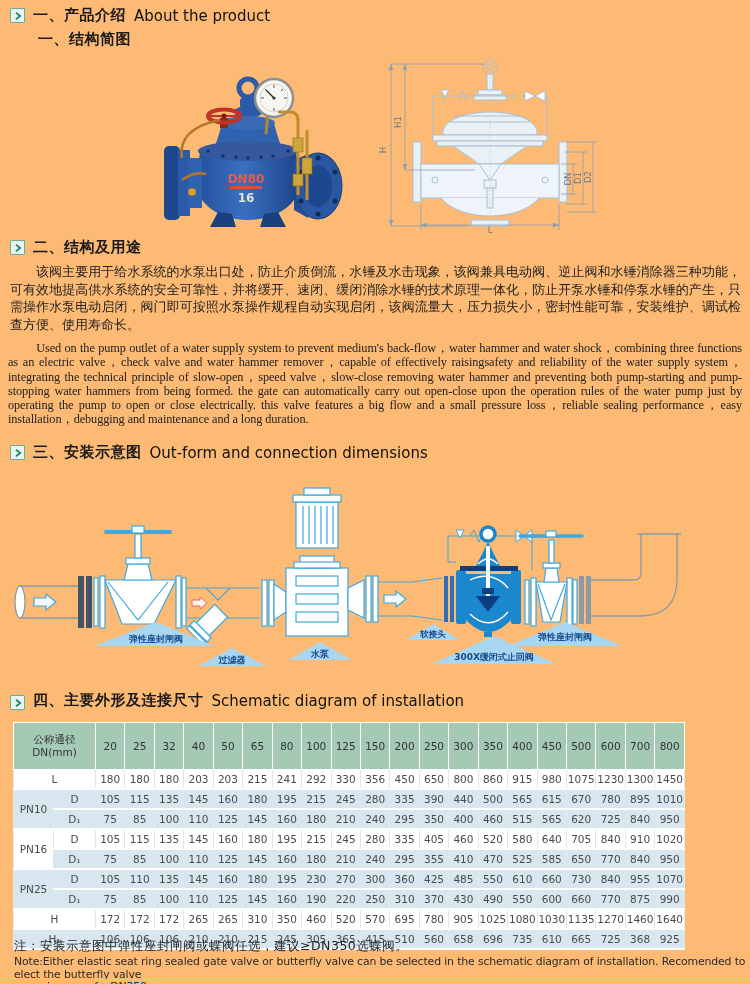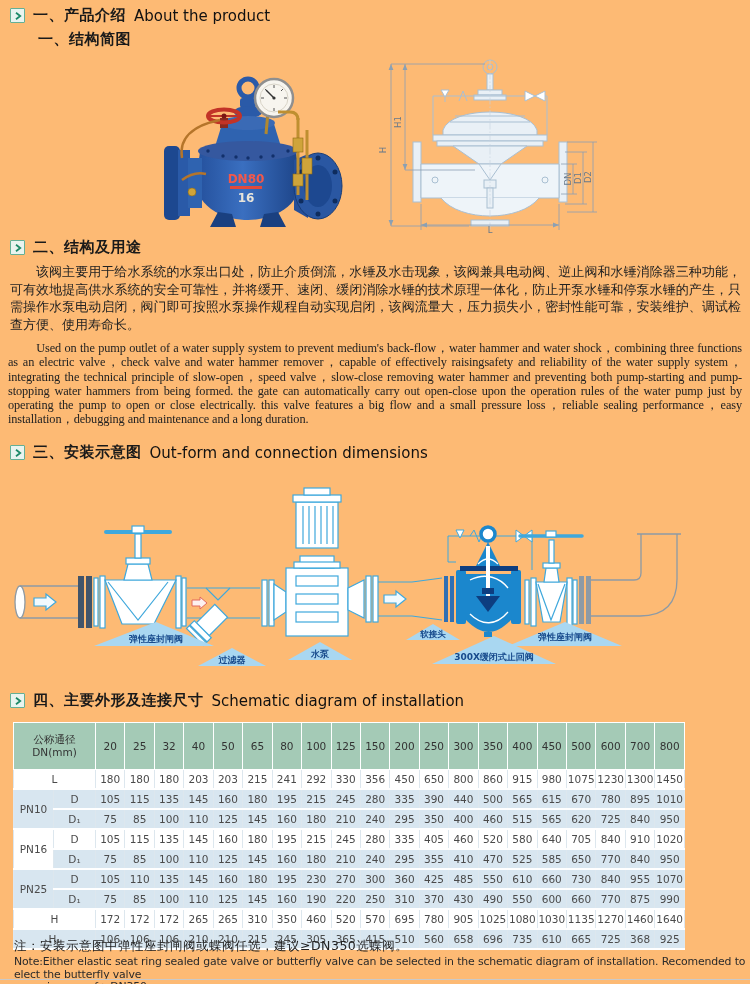--- a/index.html
+++ b/index.html
@@ -338,21 +338,21 @@
       <text x="312" y="181">水泵</text>
       <polygon points="398,164 452,164 425,148" fill="#a9d7f1"></polygon>
       <text x="425" y="161" font-size="8.5">软接头</text>
       <polygon points="424,188 548,188 486,160" fill="#a9d7f1"></polygon>
       <text x="486" y="184">300X缓闭式止回阀</text>
       <polygon points="500,170 614,170 557,146" fill="#a9d7f1"></polygon>
       <text x="557" y="164">弹性座封闸阀</text>
     </g>
   </svg>
 
-  <div class="hdr" style="left:10px;top:691px;">
+  <div class="hdr" style="left:10px;top:691px;align-items:flex-end;">
     <span class="marker">
       <svg width="10" height="10" viewBox="0 0 10 10">
           <polyline points="3,1.8 7.2,5 3,8.2" fill="none" stroke="#1d8a68" stroke-width="1.8"></polyline>
         </svg>
     </span>
     <span class="zh">四、主要外形及连接尺寸</span>
     <span class="en">Schematic diagram of installation</span>
   </div>
 
   <table class="dim">

